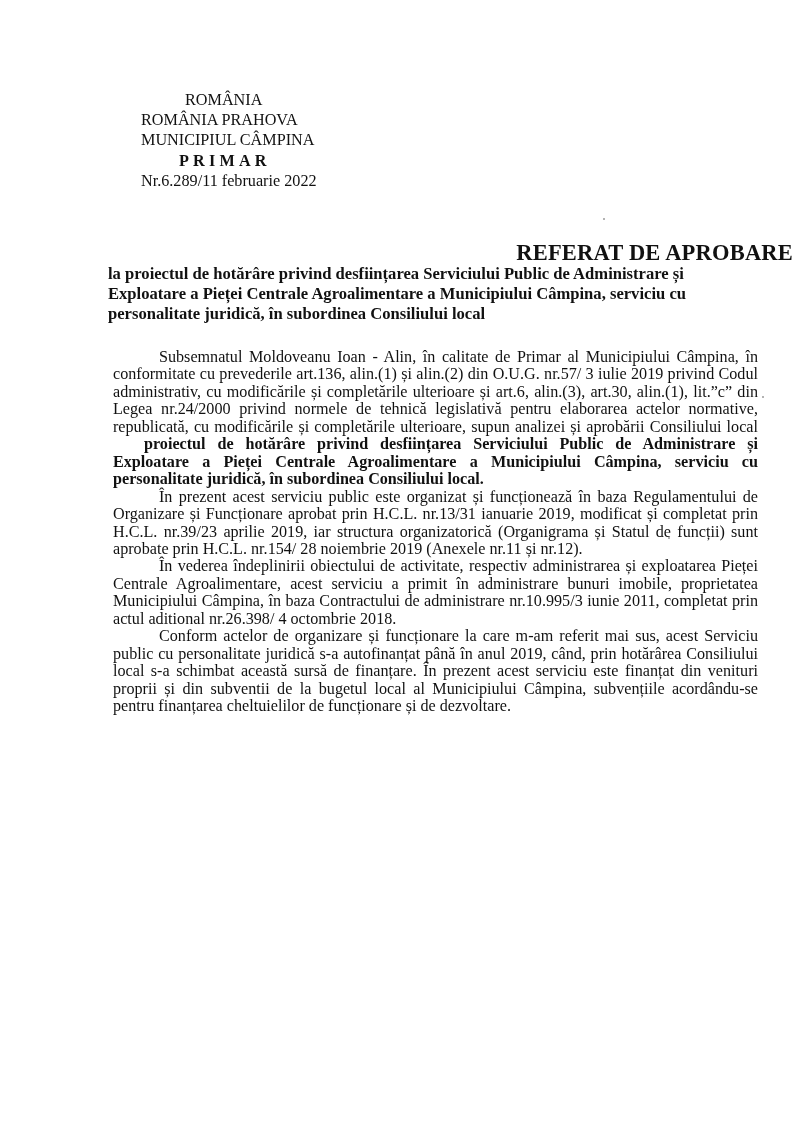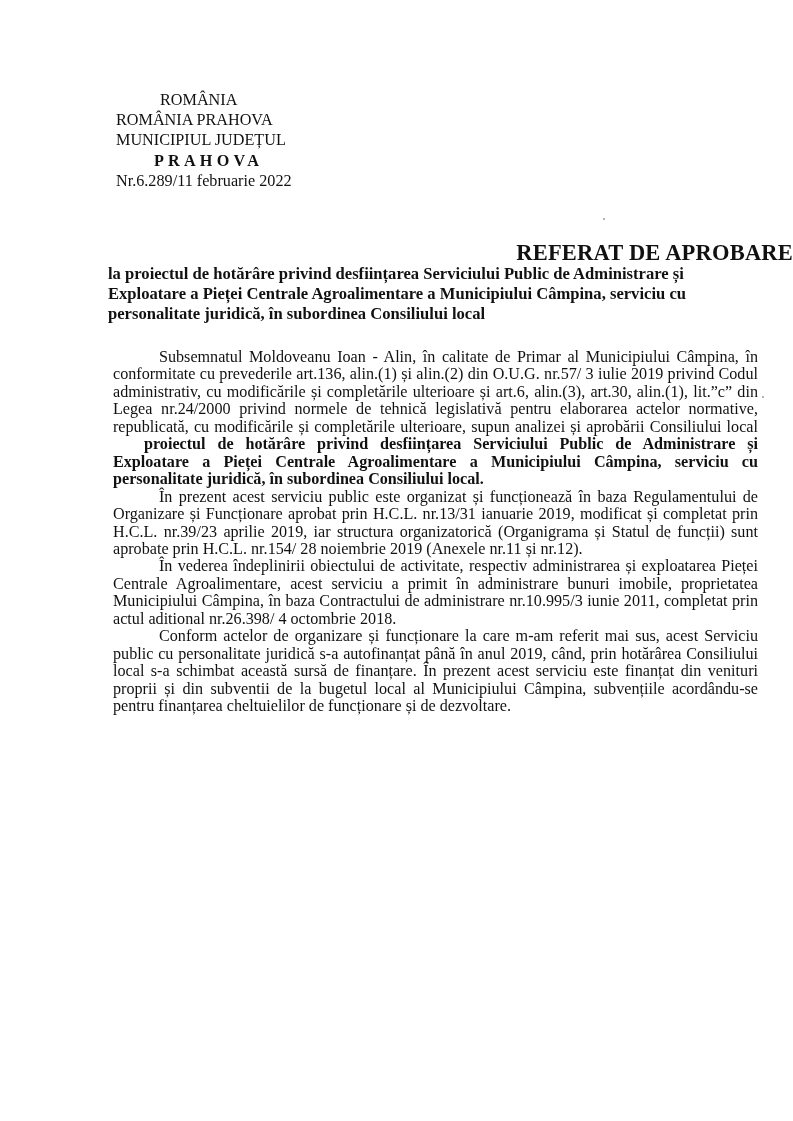--- a/index.html
+++ b/index.html
@@ -22,21 +22,21 @@
       height: 1121px;
       background: #ffffff;
     }
     .header-block {
       position: absolute;
       left: 116px;
       top: 90px;
       font-size: 16.2px;
       line-height: 20.2px;
     }
-    .header-block div { white-space: nowrap; }
+    .header-block div { white-space: nowrap; margin-left: 25px; }
     .hdr-country { padding-left: 44px; }
     .hdr-primar {
       padding-left: 38px;
       font-weight: bold;
       letter-spacing: 4.2px;
     }
     .title {
       position: absolute;
       left: 0;
       width: 793px;
@@ -78,22 +78,22 @@
     }
   </style>
 </head>
 <body>
 
 <div class="page">
 
   <div class="header-block">
     <div class="hdr-country">ROMÂNIA</div>
     <div>ROMÂNIA PRAHOVA</div>
-    <div>MUNICIPIUL JUDEȚUL</div>
-    <div class="hdr-primar">PRAHOVA</div>
+    <div>MUNICIPIUL CÂMPINA</div>
+    <div class="hdr-primar">PRIMAR</div>
     <div>Nr.6.289/11 februarie 2022</div>
   </div>
 
   <div class="title">REFERAT DE APROBARE</div>
   <div class="subtitle">la proiectul de hotărâre privind desființarea Serviciului Public de Administrare și Exploatare a Pieței Centrale Agroalimentare a Municipiului Câmpina, serviciu cu personalitate juridică, în subordinea Consiliului local</div>
 
   <div class="body">
     <p><span>Subsemnatul Moldoveanu Ioan -  Alin, în calitate de Primar al Municipiului Câmpina, în conformitate cu prevederile art.136, alin.(1) și alin.(2) din O.U.G. nr.57/ 3 iulie 2019 privind Codul administrativ, cu modificările și completările ulterioare și art.6, alin.(3), art.30, alin.(1), lit.”c” din Legea nr.24/2000 privind normele de tehnică legislativă pentru elaborarea actelor normative, republicată, cu modificările și completările ulterioare, supun analizei și aprobării Consiliului local </span><b>proiectul de hotărâre privind desființarea Serviciului Public de Administrare și Exploatare a Pieței Centrale Agroalimentare a Municipiului Câmpina, serviciu cu personalitate juridică, în subordinea Consiliului local.</b></p>
     <p>În prezent acest serviciu public este organizat și funcționează în baza Regulamentului de Organizare și Funcționare aprobat prin H.C.L. nr.13/31 ianuarie 2019, modificat și completat prin H.C.L. nr.39/23 aprilie 2019, iar structura organizatorică (Organigrama și Statul de funcții) sunt aprobate prin H.C.L. nr.154/ 28 noiembrie 2019 (Anexele nr.11 și nr.12).</p>
     <p>În vederea îndeplinirii obiectului de activitate, respectiv administrarea și exploatarea Pieței Centrale Agroalimentare, acest serviciu a primit în administrare bunuri imobile, proprietatea Municipiului Câmpina, în baza Contractului de administrare nr.10.995/3 iunie 2011, completat prin actul aditional nr.26.398/ 4 octombrie 2018.</p>

